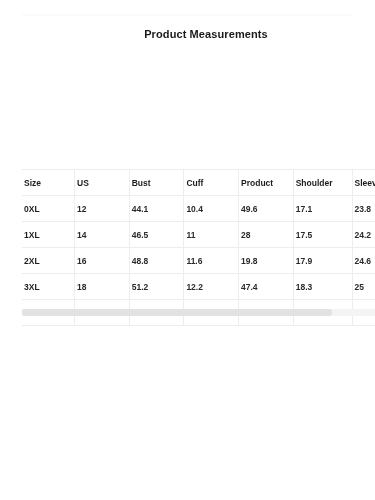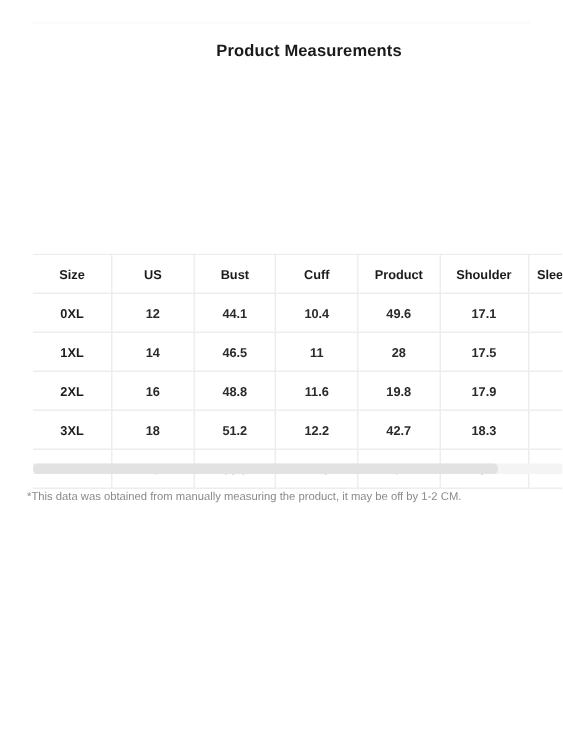--- a/index.html
+++ b/index.html
@@ -66,21 +66,21 @@
 
   table.size-table {
     border-collapse: collapse;
     table-layout: fixed;
     width: 400px;
     font-size: 8.5px;
   }
 
   table.size-table th,
   table.size-table td {
-    text-align: center;
+    text-align: left;
     vertical-align: middle;
     height: 25px;
     padding: 0 2px;
     border-bottom: 1px solid #ededed;
     border-right: 1px solid #ededed;
     white-space: nowrap;
     overflow: hidden;
   }
 
   table.size-table thead th {
@@ -198,36 +198,35 @@
           <td>11.6</td>
           <td>19.8</td>
           <td>17.9</td>
           <td>24.6</td>
         </tr>
         <tr>
           <td class="size-cell">3XL</td>
           <td>18</td>
           <td>51.2</td>
           <td>12.2</td>
-          <td>42.7</td>
+          <td>47.4</td>
           <td>18.3</td>
           <td>25</td>
         </tr>
         <tr>
           <td class="size-cell">4XL</td>
           <td>20</td>
           <td>53.5</td>
           <td>12.8</td>
           <td>29.7</td>
           <td>18.7</td>
           <td>25.4</td>
         </tr>
       </tbody>
     </table>
   </div>
 
   <div class="scrollbar">
     <div class="thumb"></div>
   </div>
 
-  <div class="footnote">*This data was obtained from manually measuring the product, it may be off by 1-2 CM.</div>
 
 </div>
 
 </body></html>

